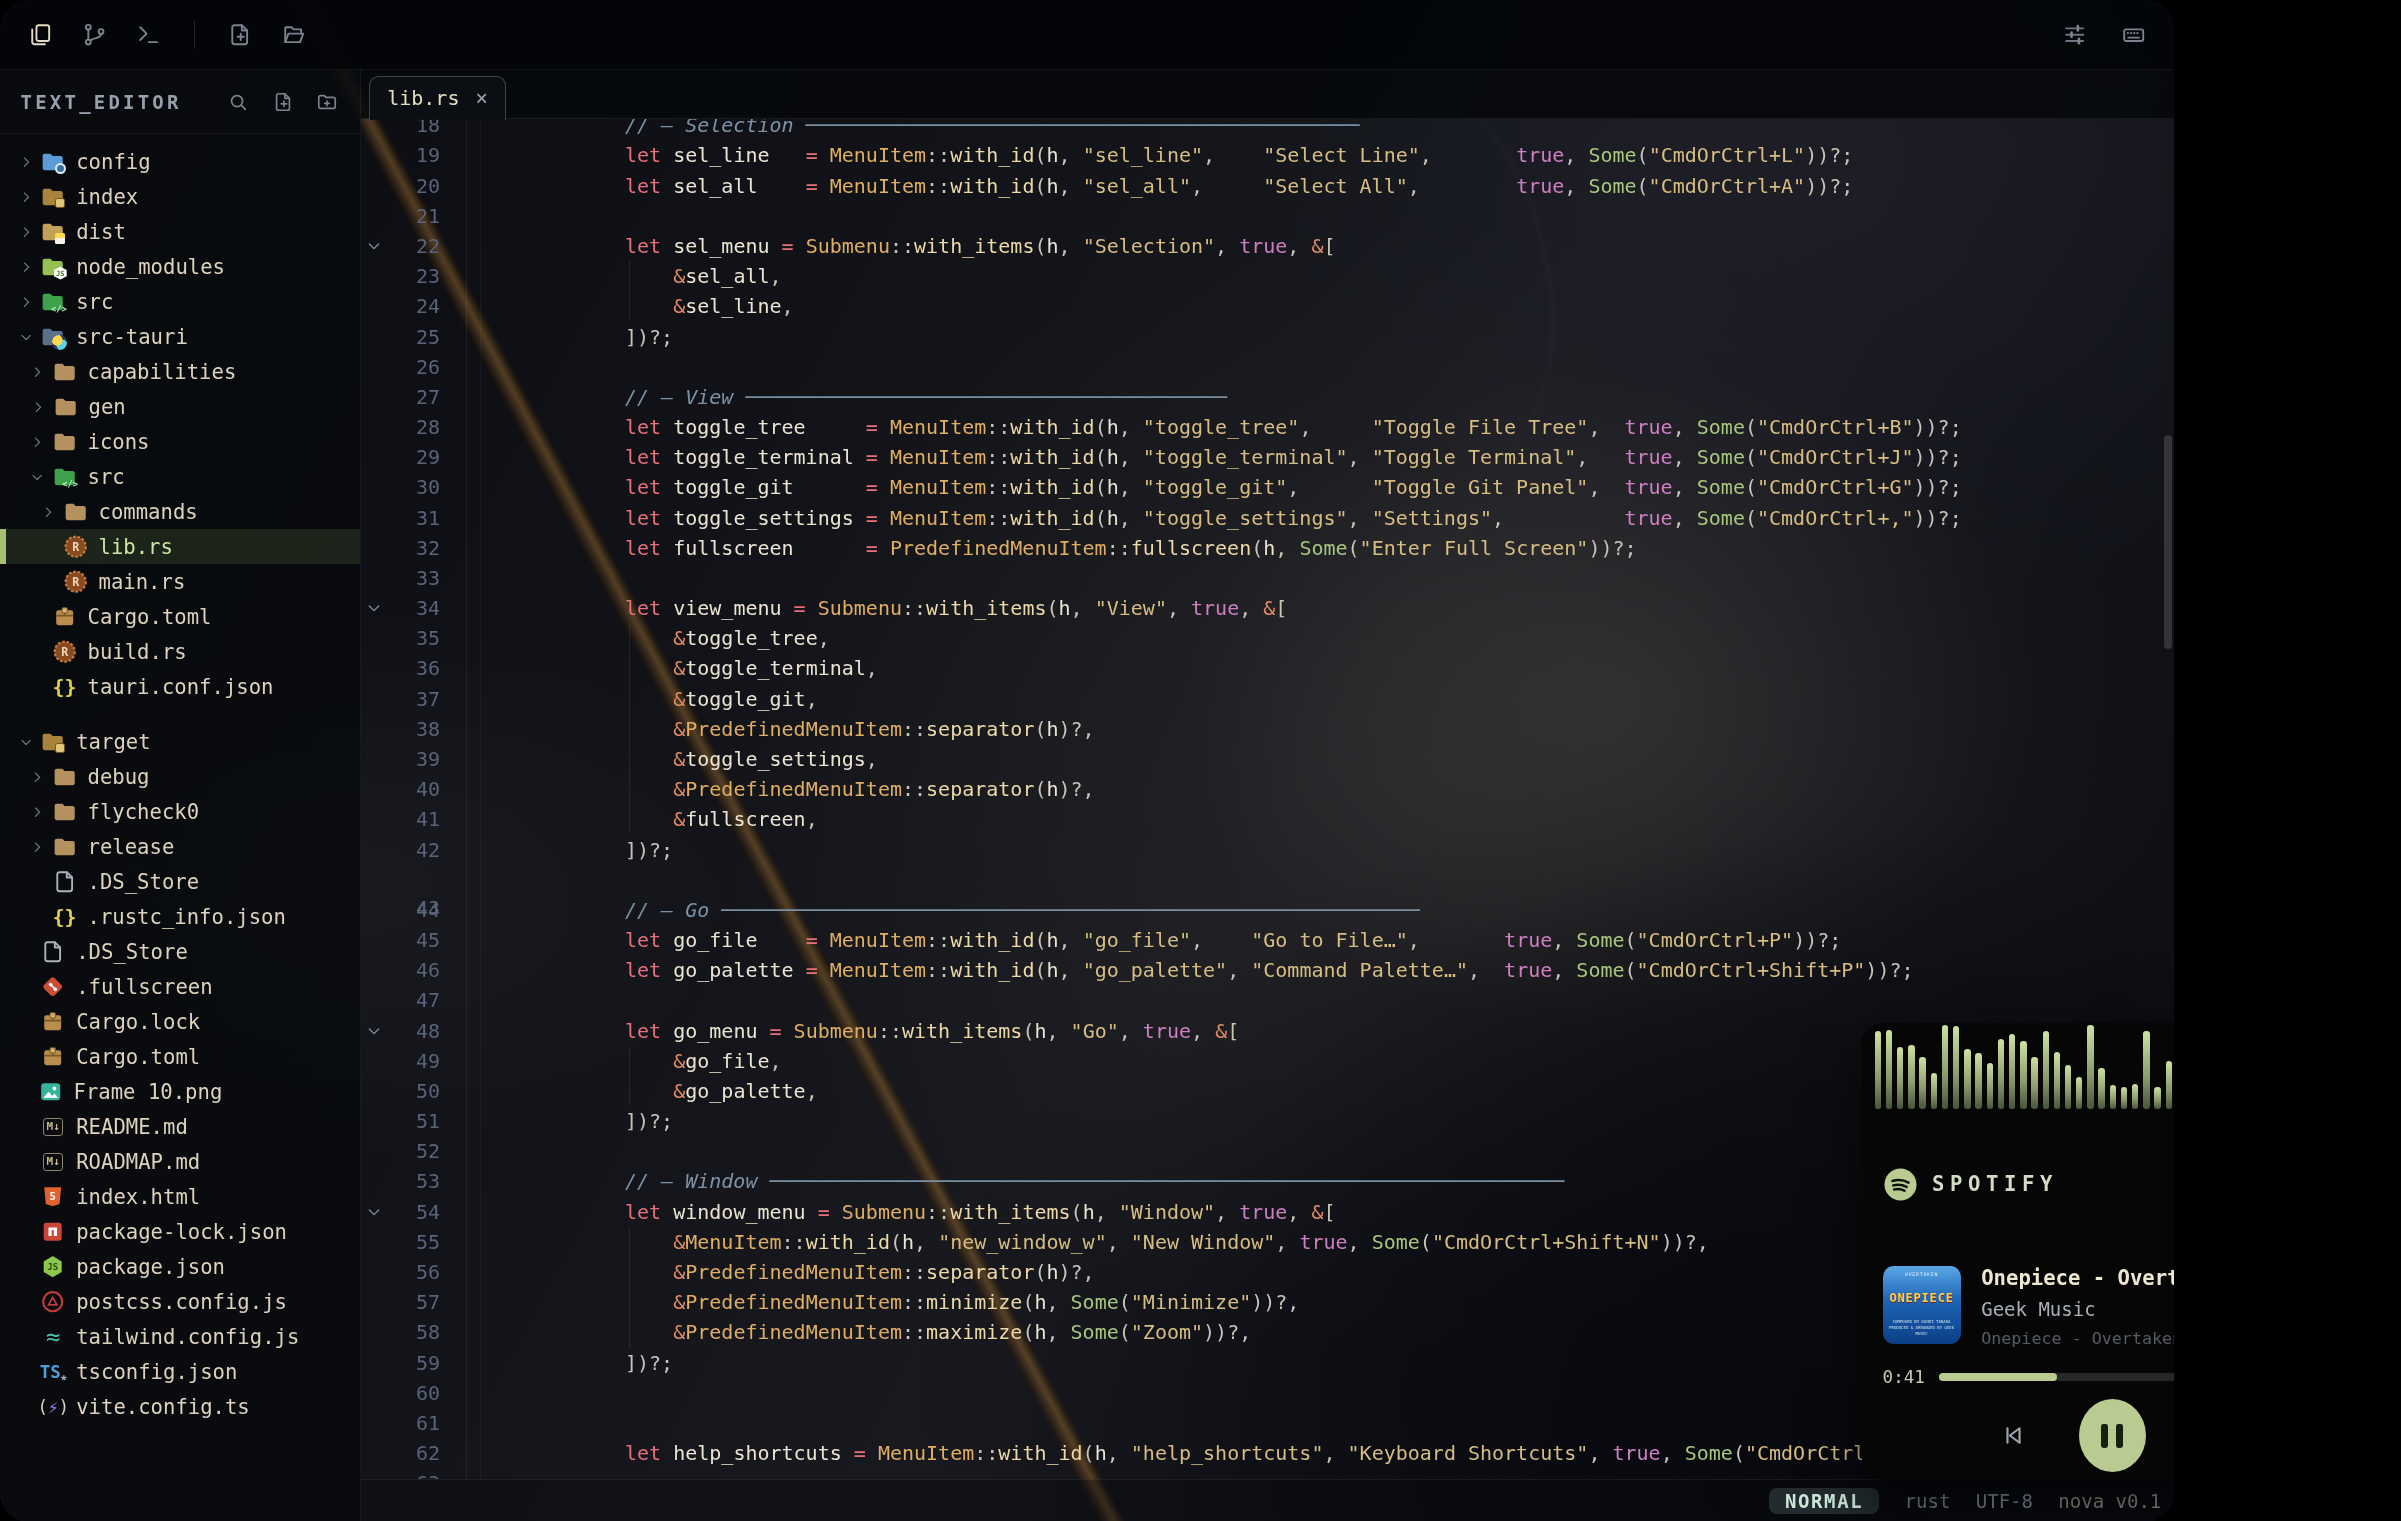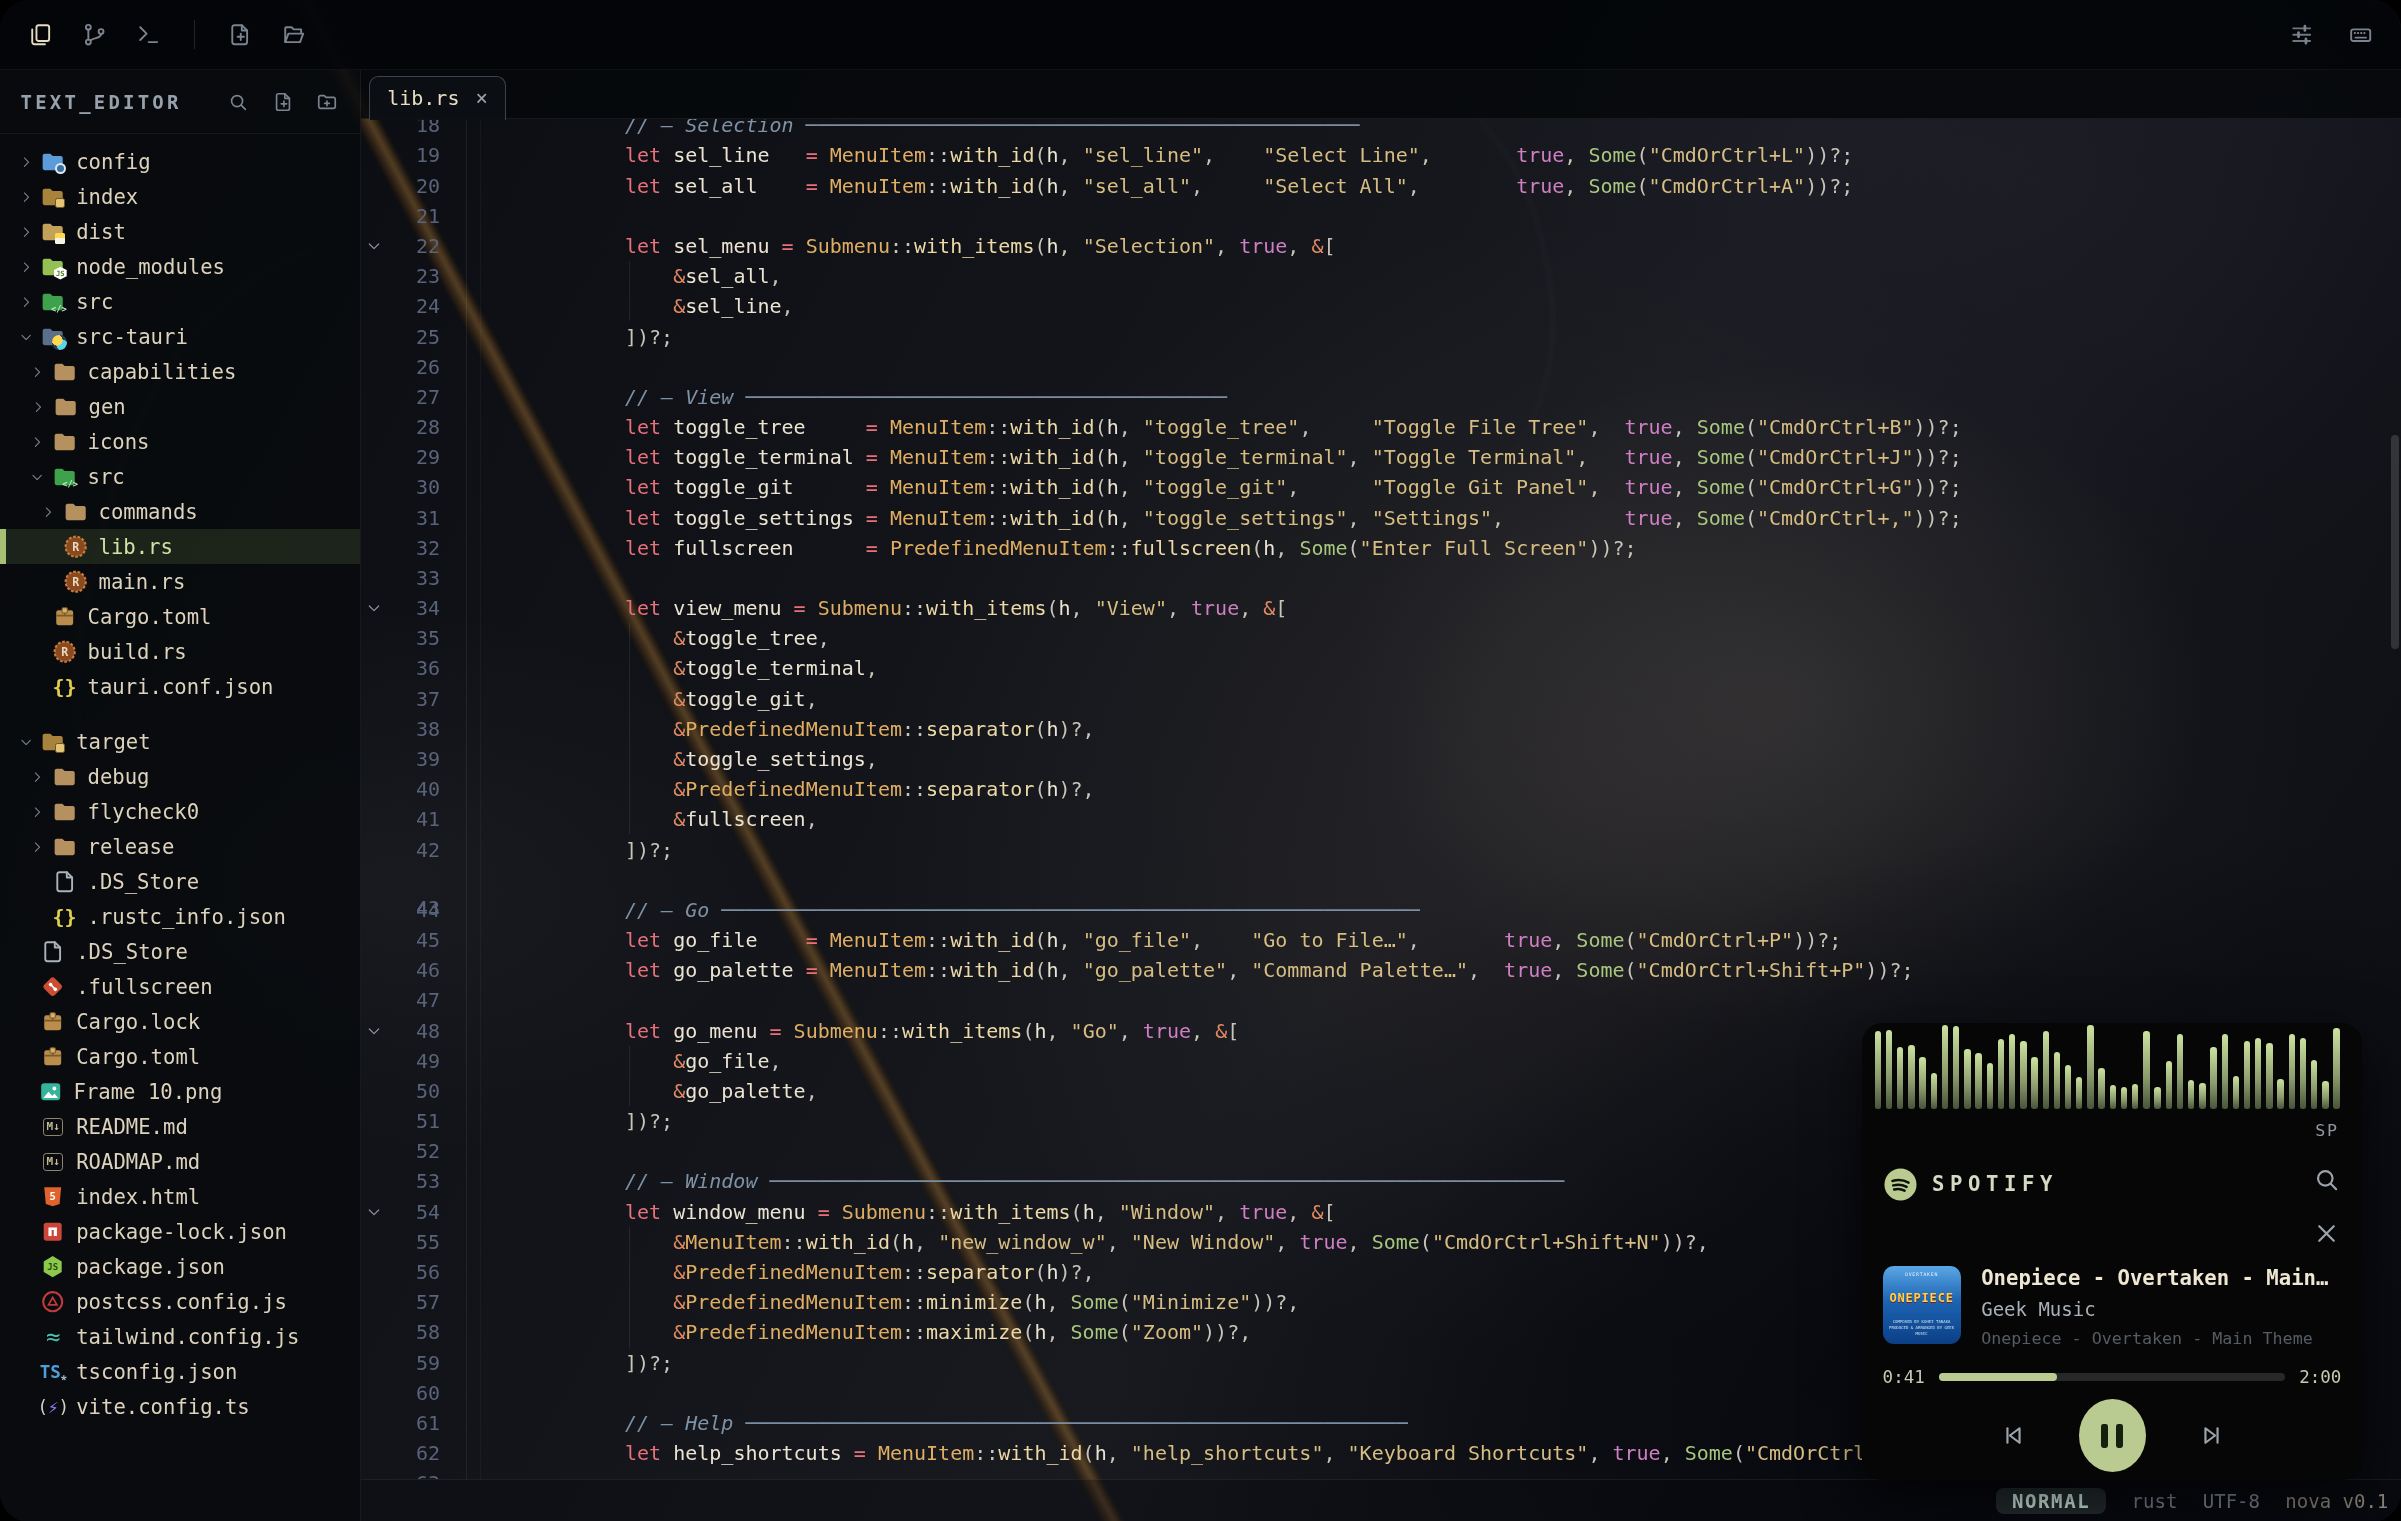--- a/index.html
+++ b/index.html
@@ -1,17 +1,17 @@
 <!DOCTYPE html>
 <html style="font-size:12.7px"><head>
 <meta charset="utf-8">
 <style>
   html,body{margin:0;padding:0;background:#000;}
   *{box-sizing:border-box;}
-  .app{position:relative;width:2401px;height:1522px;overflow:hidden;border-radius:30px;
+  .app{position:relative;width:2174px;height:1522px;overflow:hidden;border-radius:30px;
        background:#0a0c10;font-family:"DejaVu Sans Mono",monospace;color:#d8d2c2;}
 
   
   .bg{position:absolute;inset:0;z-index:0;
       background:
         radial-gradient(715px 556px at 74% 46%, rgba(215,200,180,0.10), transparent 60%),
         radial-gradient(1112px 874px at 66% 52%, rgba(120,100,85,0.14), transparent 65%),
         radial-gradient(953px 715px at 85% 12%, rgba(95,75,115,0.10), transparent 60%),
         radial-gradient(556px 397px at 16% 58%, rgba(190,190,215,0.05), transparent 70%),
         radial-gradient(1271px 953px at 82% 95%, rgba(6,8,14,0.9), transparent 70%),
@@ -718,21 +718,20 @@
       <div class="cline" style="top: 1138px;"><span class="tk-p">    </span><span class="tk-a">&amp;</span><span class="tk-t">PredefinedMenuItem</span><span class="tk-p">::</span><span class="tk-m">separator</span><span class="tk-p">(</span><span class="tk-v">h</span><span class="tk-p">)?,</span></div>
       <div class="lnum" style="top: 1168px;">57</div>
       <div class="cline" style="top: 1168px;"><span class="tk-p">    </span><span class="tk-a">&amp;</span><span class="tk-t">PredefinedMenuItem</span><span class="tk-p">::</span><span class="tk-m">minimize</span><span class="tk-p">(</span><span class="tk-v">h</span><span class="tk-p">, </span><span class="tk-sm">Some</span><span class="tk-p">(</span><span class="tk-s">"Minimize"</span><span class="tk-p">))?,</span></div>
       <div class="lnum" style="top: 1198px;">58</div>
       <div class="cline" style="top: 1198px;"><span class="tk-p">    </span><span class="tk-a">&amp;</span><span class="tk-t">PredefinedMenuItem</span><span class="tk-p">::</span><span class="tk-m">maximize</span><span class="tk-p">(</span><span class="tk-v">h</span><span class="tk-p">, </span><span class="tk-sm">Some</span><span class="tk-p">(</span><span class="tk-s">"Zoom"</span><span class="tk-p">))?,</span></div>
       <div class="lnum" style="top: 1229px;">59</div>
       <div class="cline" style="top: 1229px;"><span class="tk-p">])?;</span></div>
       <div class="lnum" style="top: 1259px;">60</div>
       <div class="cline" style="top: 1259px;"></div>
       <div class="lnum" style="top: 1289px;">61</div>
-      <div class="cline" style="top: 1289px;"><span class="tk-c">// — Help ───────────────────────────────────────────────────────</span></div>
       <div class="lnum" style="top: 1319px;">62</div>
       <div class="cline" style="top: 1319px;"><span class="tk-k">let </span><span class="tk-v">help_shortcuts </span><span class="tk-k">= </span><span class="tk-t">MenuItem</span><span class="tk-p">::</span><span class="tk-m">with_id</span><span class="tk-p">(</span><span class="tk-v">h</span><span class="tk-p">, </span><span class="tk-s">"help_shortcuts"</span><span class="tk-p">, </span><span class="tk-s">"Keyboard Shortcuts"</span><span class="tk-p">, </span><span class="tk-b">true</span><span class="tk-p">, </span><span class="tk-sm">Some</span><span class="tk-p">(</span><span class="tk-s">"CmdOrCtrl+H"</span><span class="tk-p">))?;</span></div>
       <div class="lnum" style="top: 1349px;">63</div>
       <div class="cline" style="top: 1349px;"></div>
       <div class="cfold" style="top: 112px;">
         <svg viewBox="0 0 24 24" fill="none" stroke="currentColor" stroke-width="1.8" stroke-linecap="round" stroke-linejoin="round">
           <path d="M5 9l7 7 7-7"></path>
         </svg>
       </div>
       <div class="cfold" style="top: 474px;">

